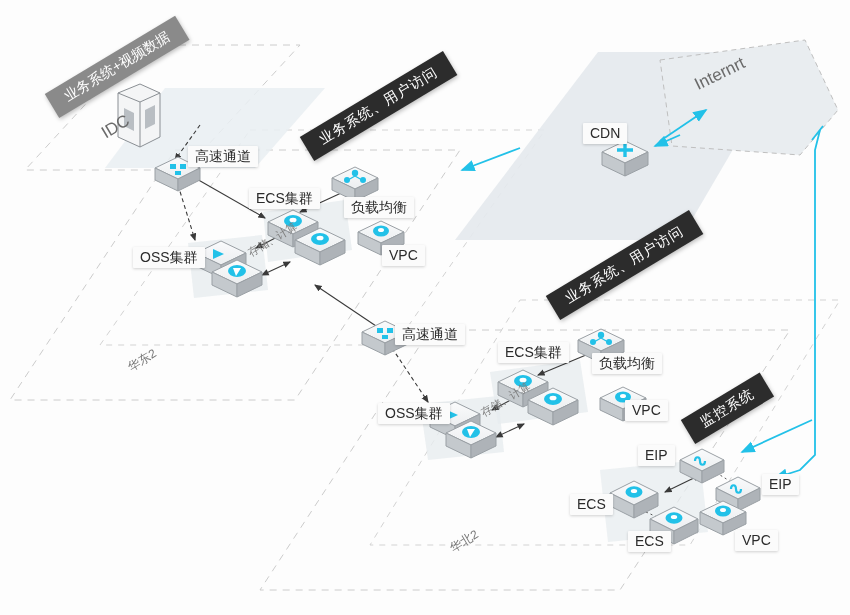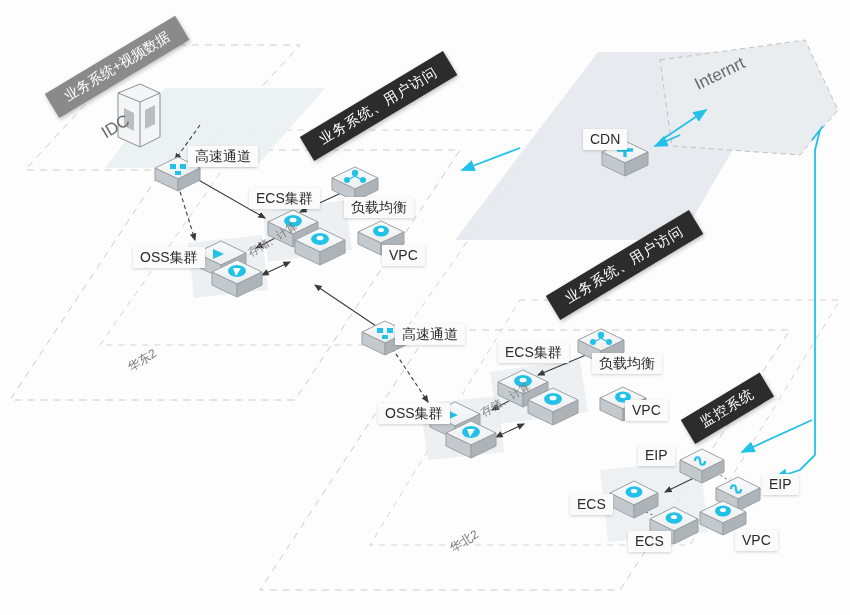--- a/index.html
+++ b/index.html
@@ -353,21 +353,21 @@
   </div>
 
   <div class="chip" style="left:344px;top:197px;">
     <span>负载均衡</span>
   </div>
 
   <div class="chip" style="left:382px;top:245px;">
     <span>VPC</span>
   </div>
 
-  <div class="chip" style="left:583px;top:123px;margin-top:6px;">
+  <div class="chip" style="left:583px;top:123px;">
     <span>CDN</span>
   </div>
 
   <div class="chip" style="left:395px;top:324px;">
     <span>高速通道</span>
   </div>
 
   <div class="chip" style="left:498px;top:342px;">
     <span>ECS集群</span>
   </div>

